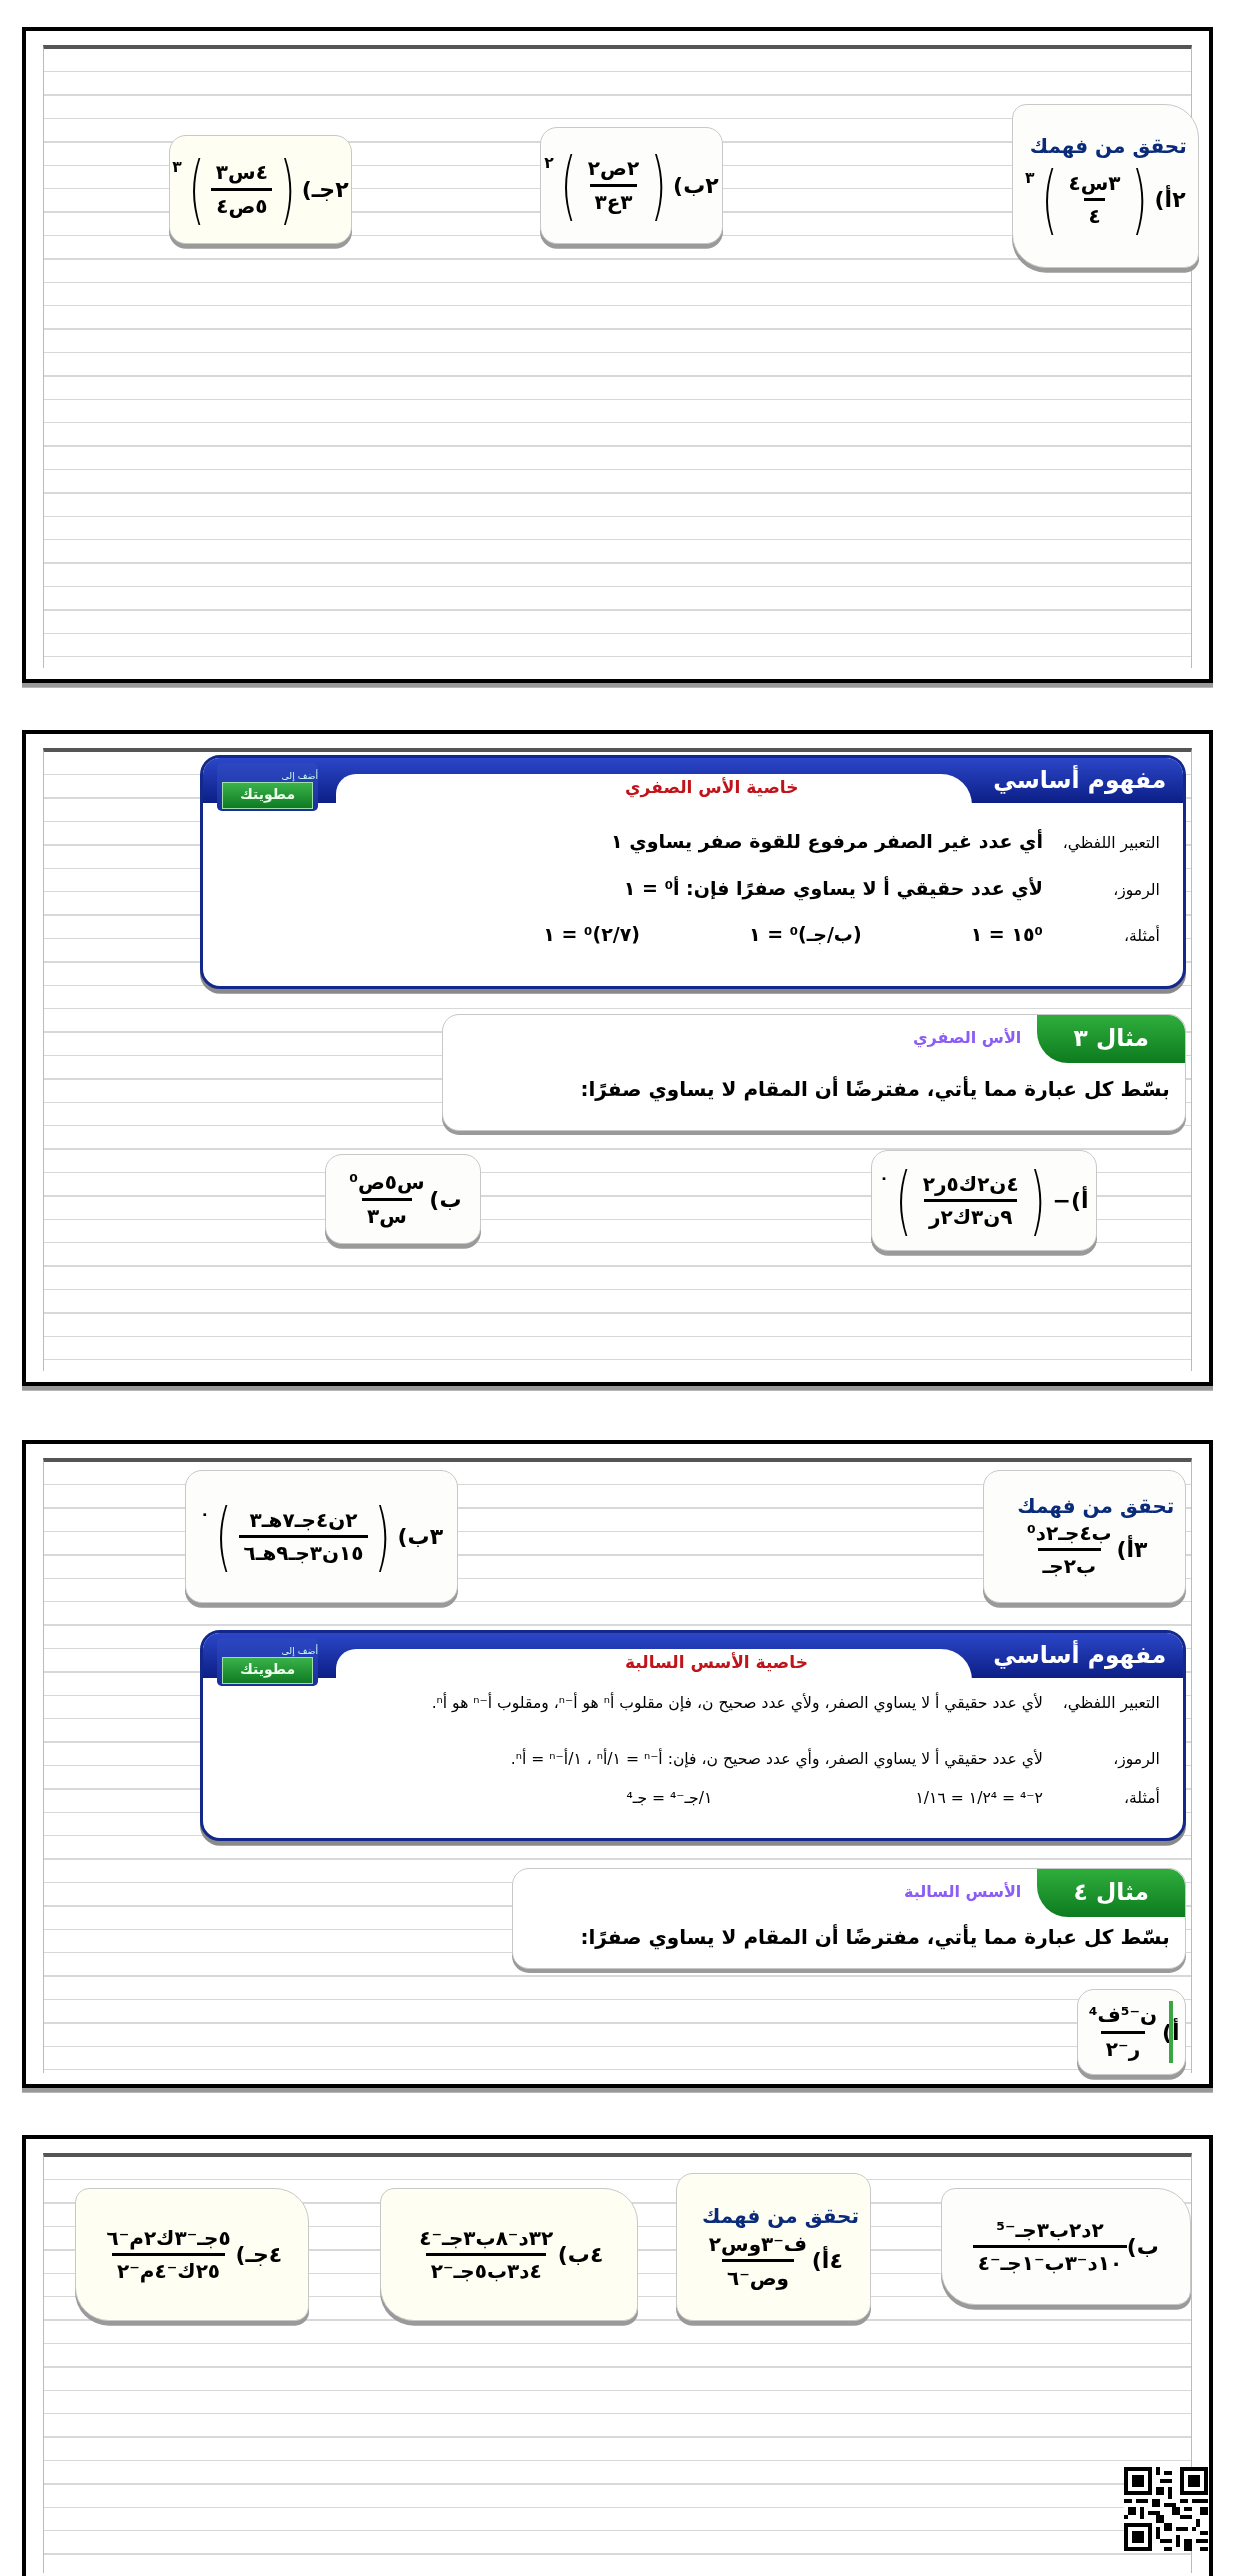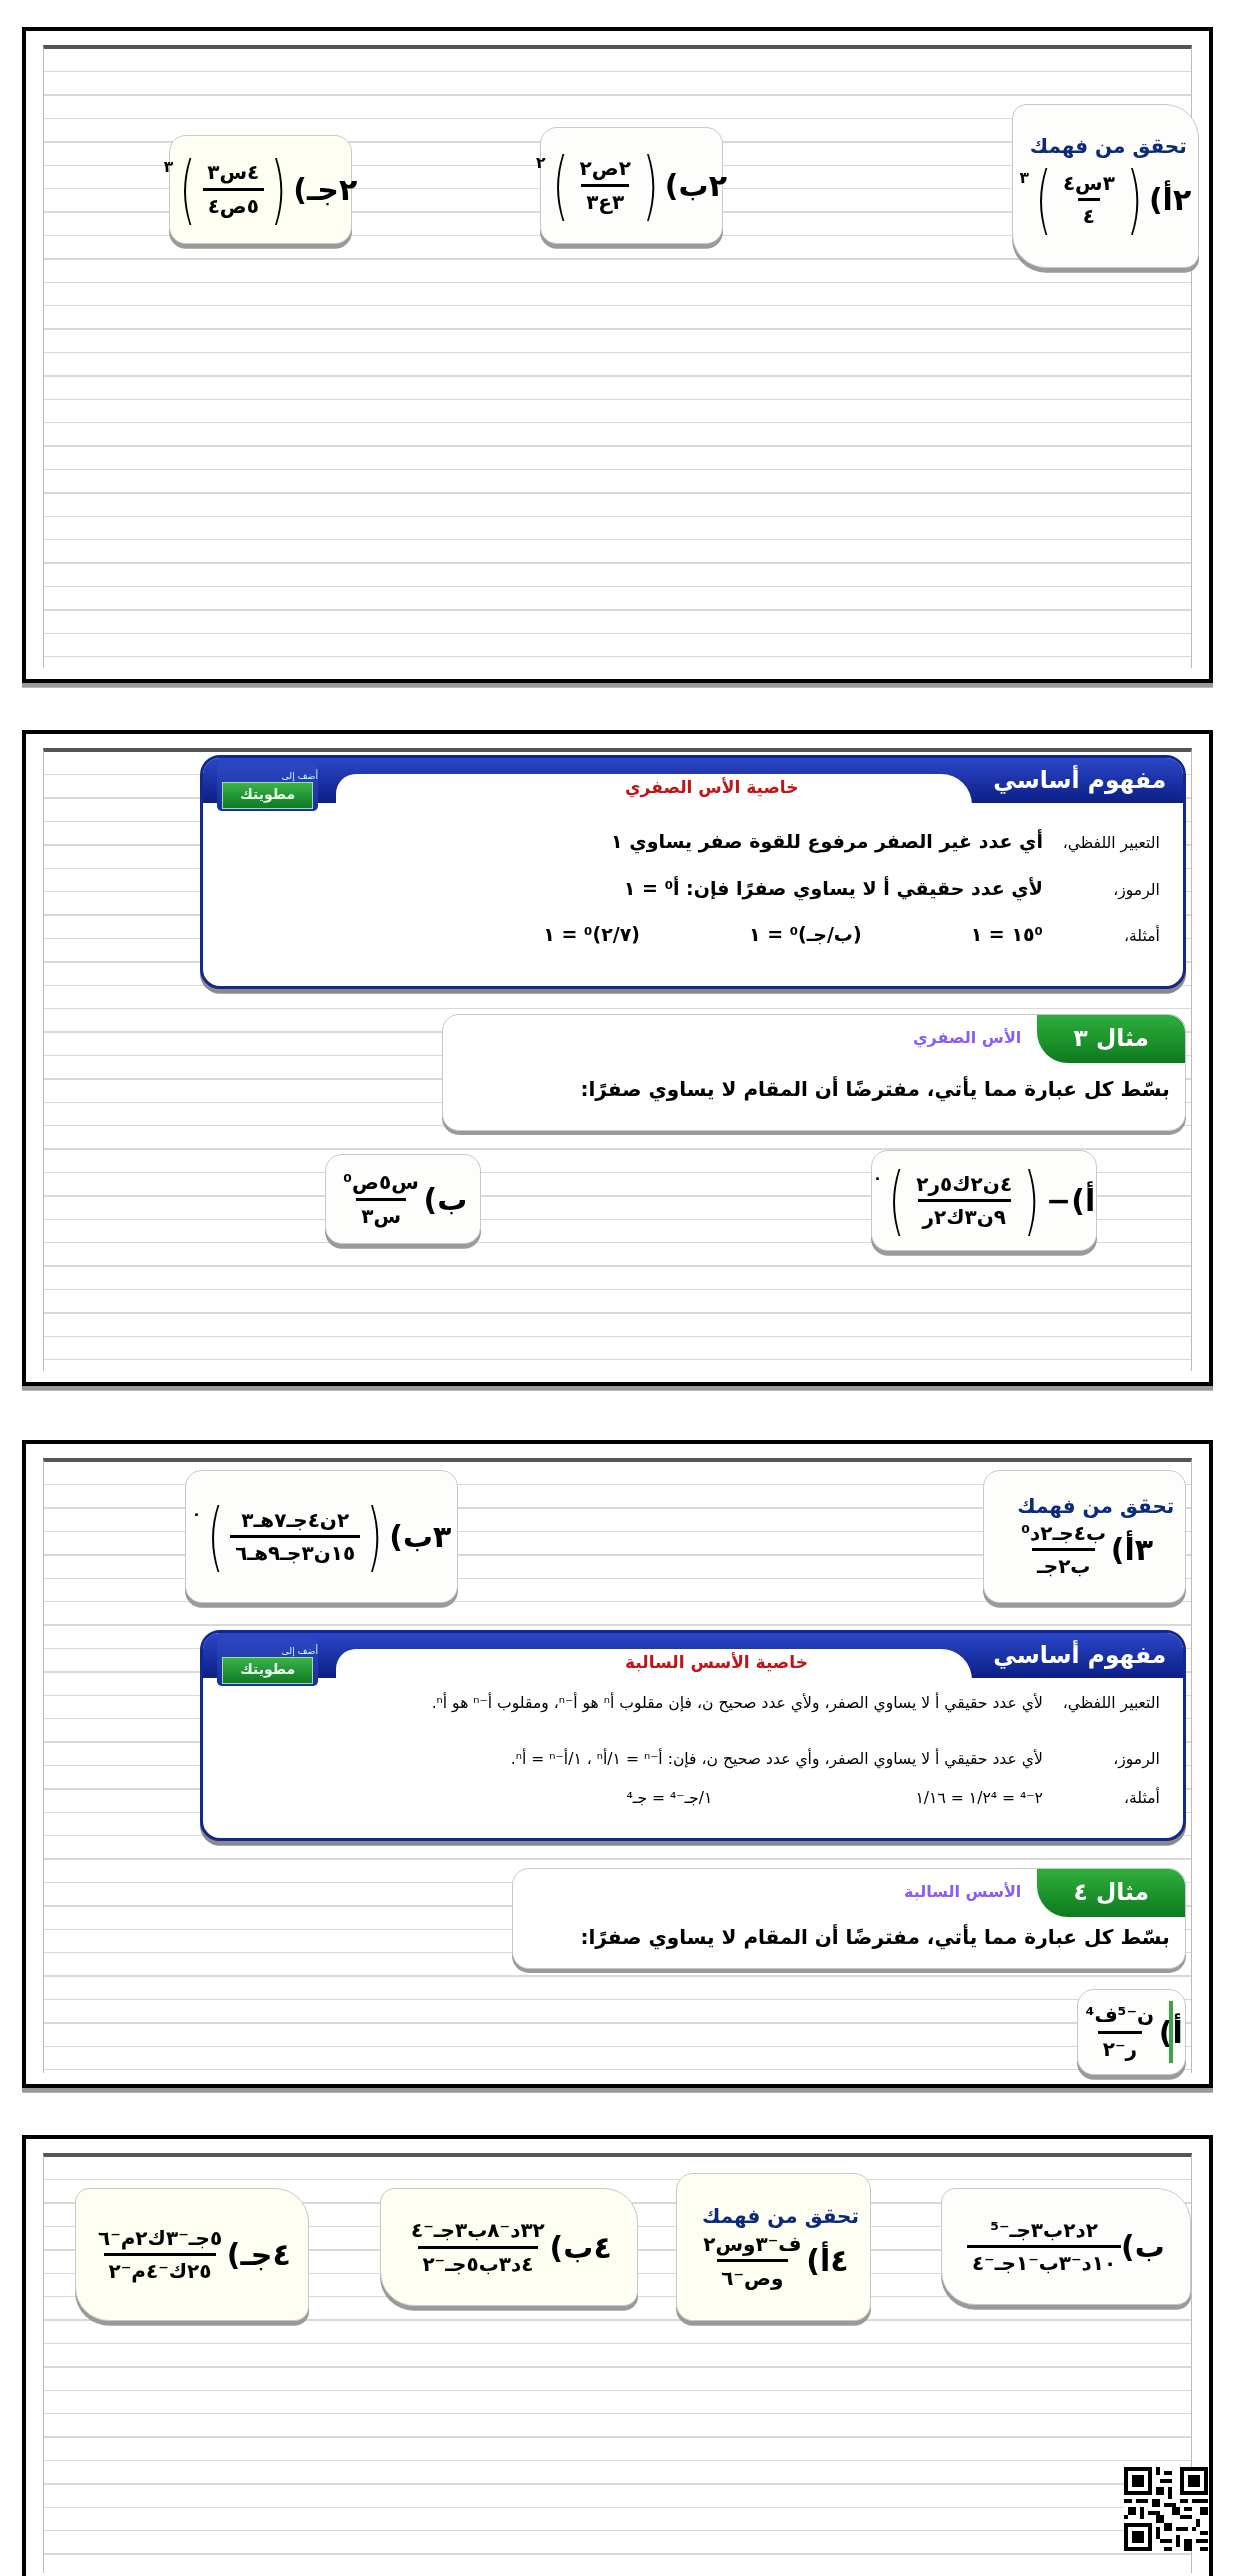--- a/index.html
+++ b/index.html
@@ -25,21 +25,21 @@
     display: flex; align-items: center; justify-content: center;
     direction: rtl; padding: 7.8px 11px; gap: 11px;
   }
   .card.white { background: #fdfdfb; }
   .card.clip { border-radius: 14px 34px 14px 34px; }
 
   .check-title {
     font-family: "DejaVu Sans", sans-serif; font-weight: bold; color: #0a2a7a;
     font-size: 20px; text-align: right; width: 100%;
   }
-  .qlabel { font-weight: bold; font-size: 30px; color: #000; white-space: nowrap; }
+  .qlabel { font-weight: bold; font-size: 22px; color: #000; white-space: nowrap; }
   .frac { display: inline-flex; flex-direction: column; align-items: center; font-size: 20px; font-weight: bold; color: #000; }
   .frac .num { padding: 0 4.7px 3.1px; white-space: nowrap; }
   .frac .den { padding: 3.1px 4.7px 0; white-space: nowrap; border-top: 3.1px solid #000; }
   .paren { font-size: 75px; font-weight: 300; line-height: 1; color: #000; transform: scaleX(0.55); }
   .expo { align-self: flex-start; font-size: 15.6px; font-weight: bold; margin-top: 6.2px; }
   .expr { display: flex; align-items: center; direction: rtl; }
 
   
   .concept {
     position: absolute; background: #fff; border: 3.1px solid #12288a; border-radius: 20px;
@@ -287,21 +287,21 @@
       <div class="check-title">تحقق من فهمك</div>
       <div class="expr">
         <span class="qlabel">٤أ)</span>
         <span class="frac">
           <span class="num">ف⁻٣وس٢</span>
           <span class="den">وص⁻٦</span>
         </span>
       </div>
     </div>
 
-    <div class="card clip" style="left:336px;top:31px;width:258px;height:118px;">
+    <div class="card clip" style="left:336px;top:31px;width:258px;height:133px;">
       <div class="expr">
         <span class="qlabel">٤ب)</span>
         <span class="frac">
           <span class="num">٣٢د⁻٨ب٣جـ⁻٤</span>
           <span class="den">٤د٣ب٥جـ⁻٢</span>
         </span>
       </div>
     </div>
 
     <div class="card clip" style="left:31px;top:31px;width:234px;height:133px;">

